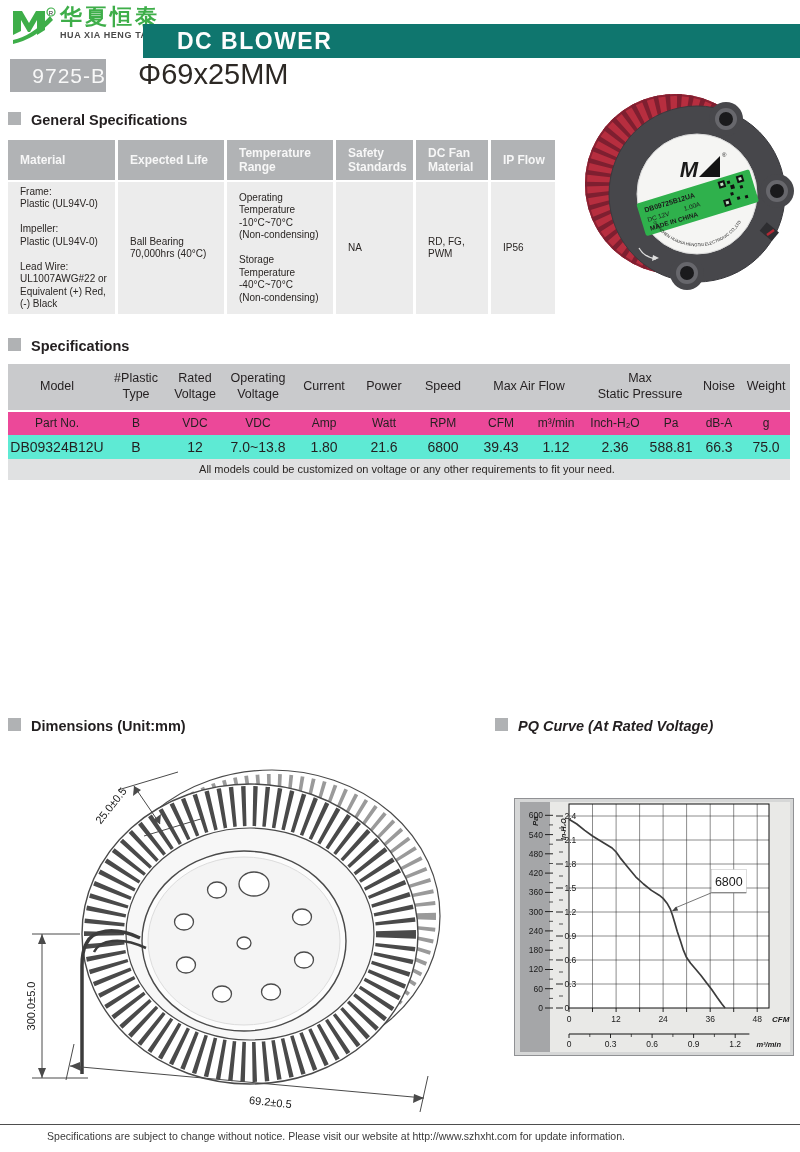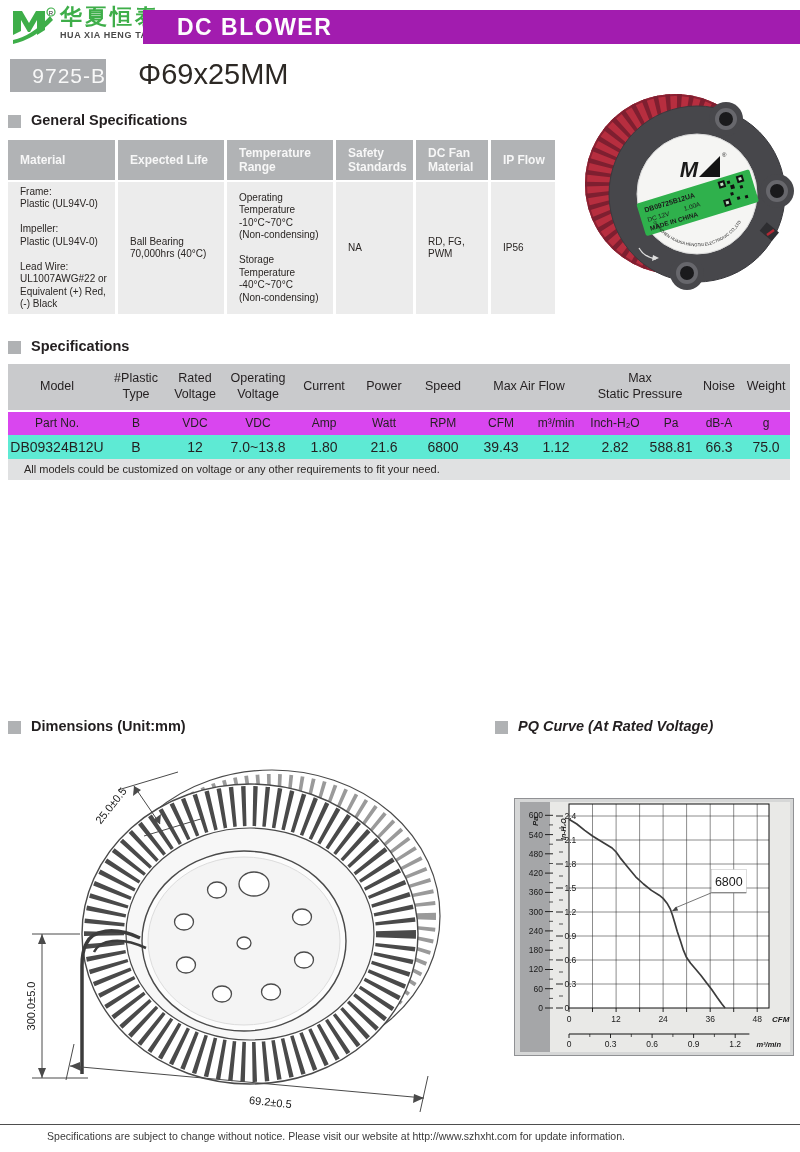--- a/index.html
+++ b/index.html
@@ -5,49 +5,49 @@
   html,body{margin:0;padding:0;background:#ffffff;}
   body{font-family:"Liberation Sans",sans-serif;color:#262220;}
   .page{position:relative;width:800px;height:1152px;background:#fff;overflow:hidden;}
   .abs{position:absolute;}
 
   
   .logo-wrap{left:10px;top:6px;display:flex;align-items:flex-start;gap:4px;}
   .logo-col{display:flex;flex-direction:column;line-height:1;}
   .brand-cn{font-size:22px;font-weight:bold;color:#3eae49;letter-spacing:3px;}
   .brand-en{font-size:9px;font-weight:bold;color:#4a4a4a;letter-spacing:0.6px;margin-top:3px;}
-  .banner{left:143px;top:10px;width:657px;height:34px;background:#a21caf;color:#fdfdfd;
+  .banner{left:143px;top:24px;width:657px;height:34px;background:#0f766e;color:#fdfdfd;
           font-size:23px;font-weight:bold;letter-spacing:1.5px;line-height:34px;padding-left:34px;box-sizing:border-box;}
   .model-badge{left:10px;top:59px;width:96px;height:33px;background:#a9abae;color:#f8f8f8;
           font-size:21px;letter-spacing:1px;text-align:right;line-height:33px;}
   .model-size{left:138px;top:58px;font-size:29px;color:#2c2824;}
 
   
-  .sec{display:flex;align-items:flex-end;gap:10px;}
+  .sec{display:flex;align-items:flex-start;gap:10px;}
   .sec .sq{width:13px;height:13px;background:#b0b2b4;}
   .sec .t{font-size:14.5px;font-weight:bold;color:#231f20;}
 
   
   .gtable{left:8px;top:140px;display:flex;gap:3px;align-items:center;}
   .gcol{display:flex;flex-direction:column;gap:2px;}
   .gcol .gh{height:40px;background:#b1b3b5;color:#f7f7f7;font-size:12px;font-weight:bold;
             display:flex;align-items:center;padding-left:12px;white-space:pre-line;line-height:1.2;box-sizing:border-box;}
   .gcol .gb{height:132px;background:#ececec;color:#2a2624;font-size:10px;line-height:1.25;
             display:flex;align-items:center;padding-left:12px;padding-right:4px;white-space:pre-line;box-sizing:border-box;}
   .gcol:nth-child(1){width:107px}.gcol:nth-child(2){width:106px}.gcol:nth-child(3){width:106px}
   .gcol:nth-child(4){width:77px}.gcol:nth-child(5){width:72px}.gcol:nth-child(6){width:64px}
 
   
   .stable{left:8px;top:364px;border-collapse:separate;border-spacing:0;table-layout:fixed;width:782px;}
   .stable td{text-align:center;vertical-align:middle;white-space:pre-line;line-height:1.25;color:#231f20;}
   .stable tr.r1 td{height:44px;background:#c9cacc;font-size:12.5px;border-bottom:2px solid #fff;}
-  .stable tr.r2 td{height:21px;background:#d946ef;font-size:12px;}
+  .stable tr.r2 td{height:21px;background:#ec4899;font-size:12px;}
   .stable tr.r3 td{height:24px;background:#5eead4;font-size:14px;}
   .note-bar{left:8px;top:459px;width:782px;height:21px;background:#e0e1e2;font-size:11px;
-            line-height:21px;padding-left:16px;box-sizing:border-box;color:#2a2624;}
+            line-height:21px;padding-left:16px;box-sizing:border-box;color:#2a2624;text-align:center;}
 
   svg text{font-family:"Liberation Sans",sans-serif;fill:#1a1a1a;}
 
   .footer-line{left:0;top:1124px;width:800px;border-top:1.5px solid #4e4e4e;}
   .footer-text{left:0;top:1130px;width:672px;text-align:center;font-size:10.5px;color:#3a3a3a;}
 </style>
 </head>
 <body>
 
 <div class="page">
@@ -221,21 +221,21 @@
     <tr class="r3">
       <td>DB09324B12U</td>
       <td>B</td>
       <td>12</td>
       <td>7.0~13.8</td>
       <td>1.80</td>
       <td>21.6</td>
       <td>6800</td>
       <td>39.43</td>
       <td>1.12</td>
-      <td>2.82</td>
+      <td>2.36</td>
       <td>588.81</td>
       <td>66.3</td>
       <td>75.0</td>
     </tr>
   </tbody>
     </table>
 
   <div class="abs note-bar">All models could be customized on voltage or any other requirements to fit your need.</div>
 
   <div class="abs sec" style="left:8px;top:718px;">

